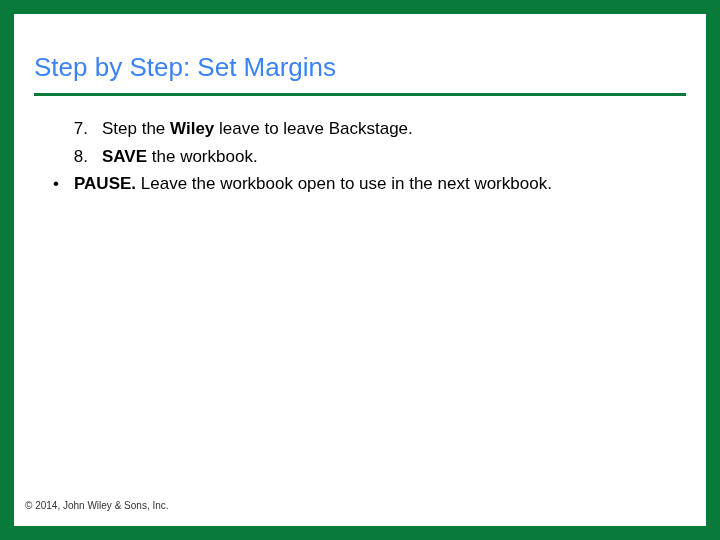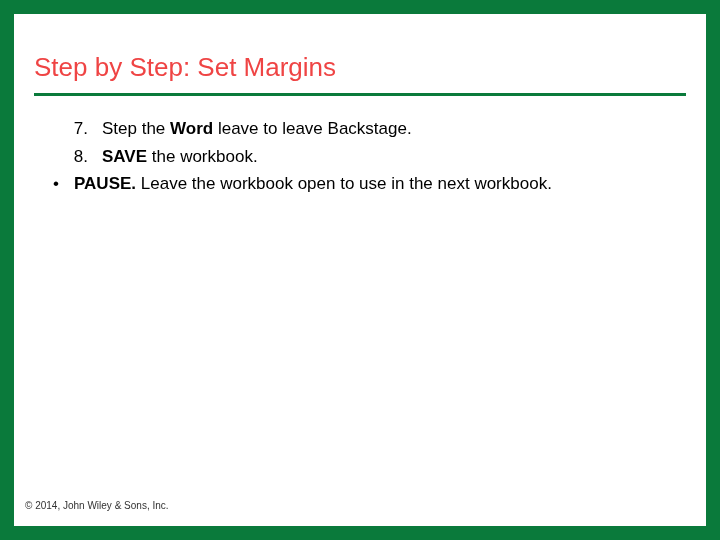--- a/index.html
+++ b/index.html
@@ -18,21 +18,21 @@
     height: 512px;
     background: #ffffff;
     display: flex;
     flex-direction: column;
   }
   .title-area {
     padding: 38px 20px 6px 20px;
   }
   .title {
     font-size: 26px;
-    color: #ef4444;
+    color: #3b82f6;
     font-weight: normal;
   }
   .divider {
     height: 3px;
     background: #0a7a3b;
     margin: 4px 20px 0 20px;
   }
   .content {
     padding: 20px 24px 0 24px;
     flex: 1;
@@ -90,21 +90,21 @@
   <div class="title-area">
     <h1 class="title">Step by Step: Set Margins</h1>
   </div>
   <div class="divider"></div>
 
   <div class="content">
 
     <div class="list-row">
       <div class="num-label">7.</div>
       <div class="item-text">
-        <span>Step the </span><span class="bold">Word</span><span> leave to leave Backstage.</span>
+        <span>Step the </span><span class="bold">Wiley</span><span> leave to leave Backstage.</span>
       </div>
     </div>
 
     <div class="list-row">
       <div class="num-label">8.</div>
       <div class="item-text">
         <span class="bold"> SAVE</span><span> the workbook.</span>
       </div>
     </div>
 

